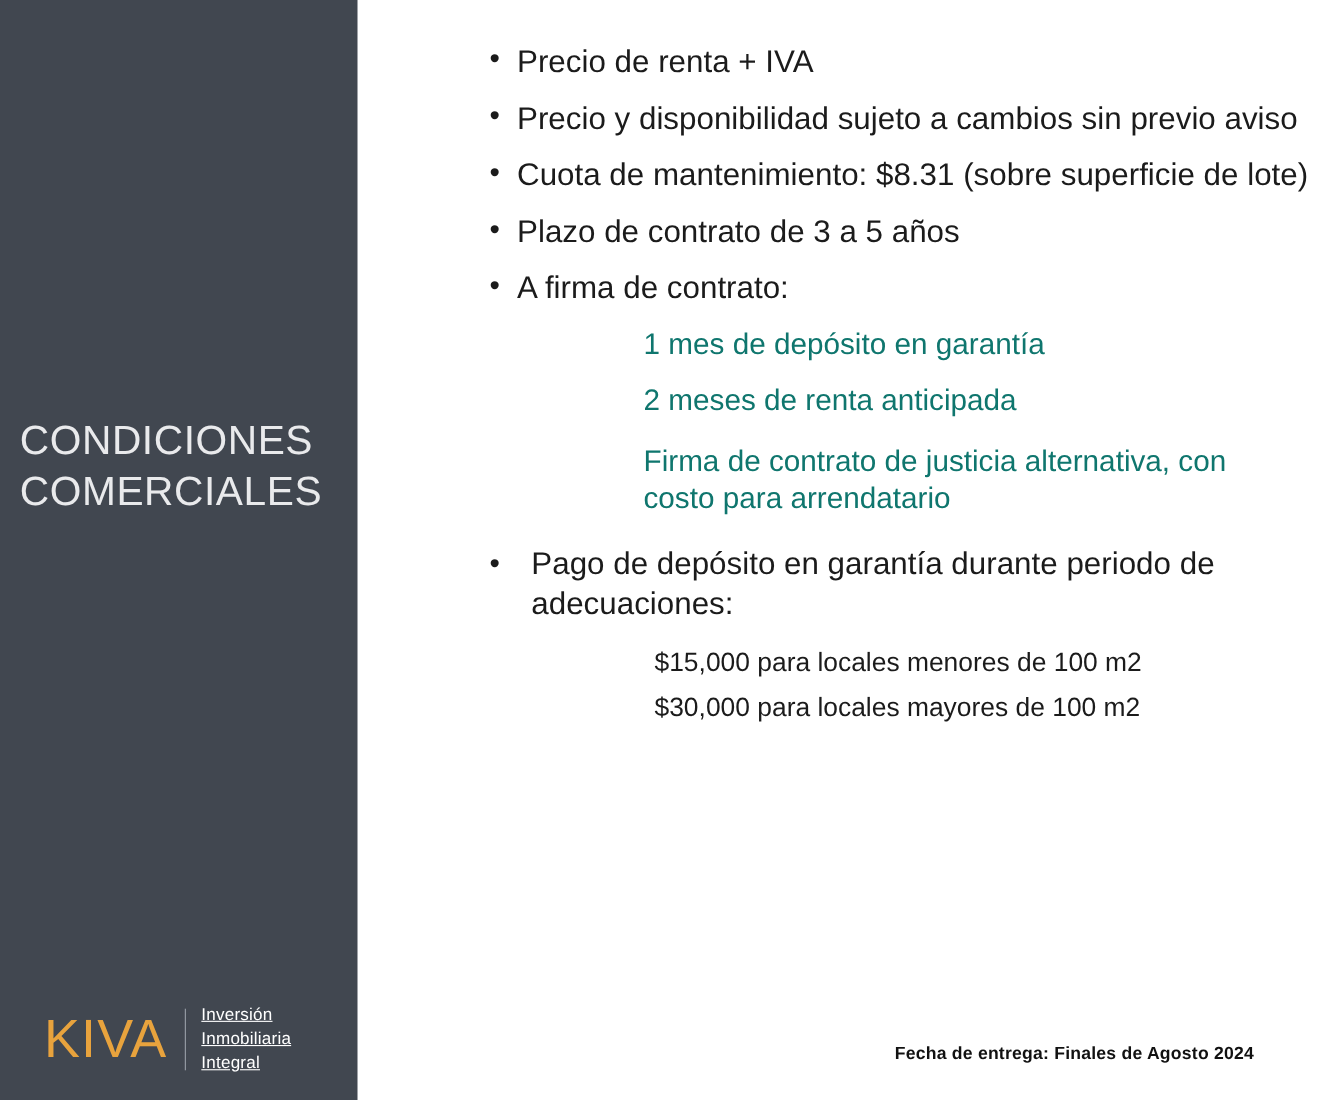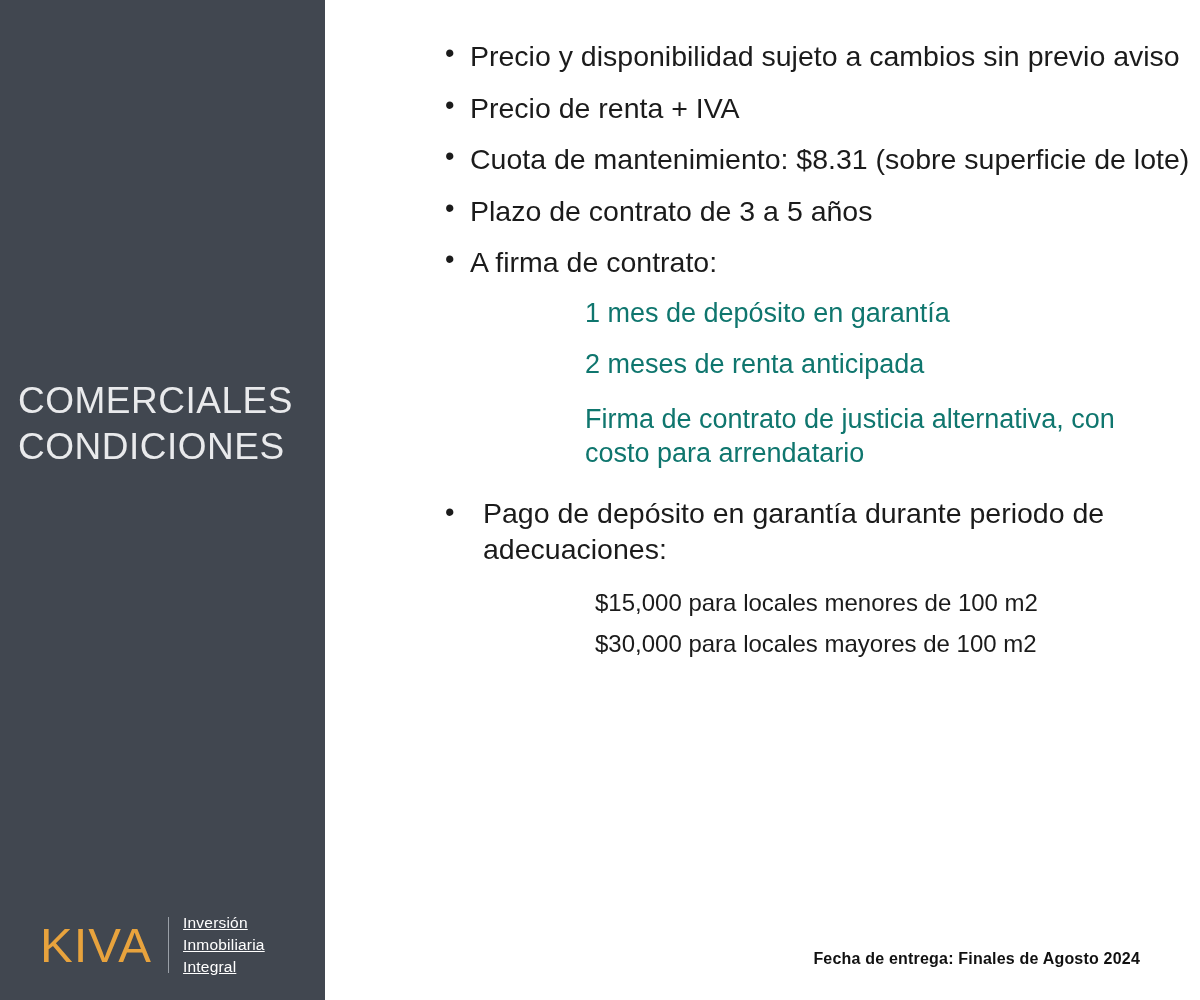--- a/index.html
+++ b/index.html
@@ -124,40 +124,40 @@
     letter-spacing: 0.2px;
   }
 </style>
 </head>
 <body>
 
 <div class="slide">
 
   <div class="sidebar">
     <div class="sidebar-title">
+      <span class="line">CONDICIONES</span>
       <span class="line">COMERCIALES</span>
-      <span class="line">CONDICIONES</span>
     </div>
 
     <div class="logo-wrap">
       <div class="logo-mark">KIVA</div>
       <div class="logo-divider"></div>
       <div class="logo-tagline">
         <span>Inversión</span>
         <span>Inmobiliaria</span>
         <span>Integral</span>
       </div>
     </div>
   </div>
 
   <div class="content">
     <div class="bullets">
 
+      <div class="bullet">Precio de renta + IVA</div>
       <div class="bullet">Precio y disponibilidad sujeto a cambios sin previo aviso</div>
-      <div class="bullet">Precio de renta + IVA</div>
       <div class="bullet">Cuota de mantenimiento: $8.31 (sobre superficie de lote)</div>
       <div class="bullet">Plazo de contrato de 3 a 5 años</div>
       <div class="bullet">A firma de contrato:</div>
 
       <div class="sub">1 mes de depósito en garantía</div>
       <div class="sub">2 meses de renta anticipada</div>
       <div class="sub two-line">Firma de contrato de justicia alternativa, con costo para arrendatario</div>
 
       <div class="bullet wrap loose">Pago de depósito en garantía durante periodo de adecuaciones:</div>
 

